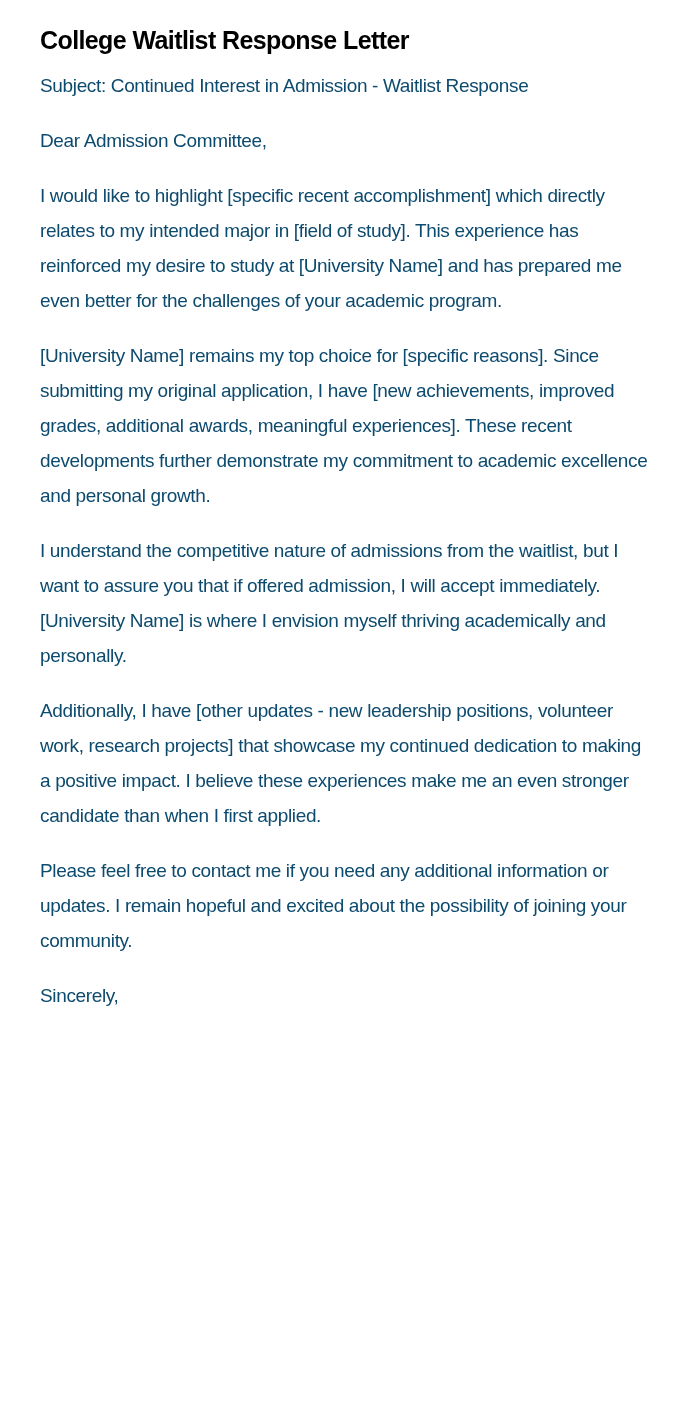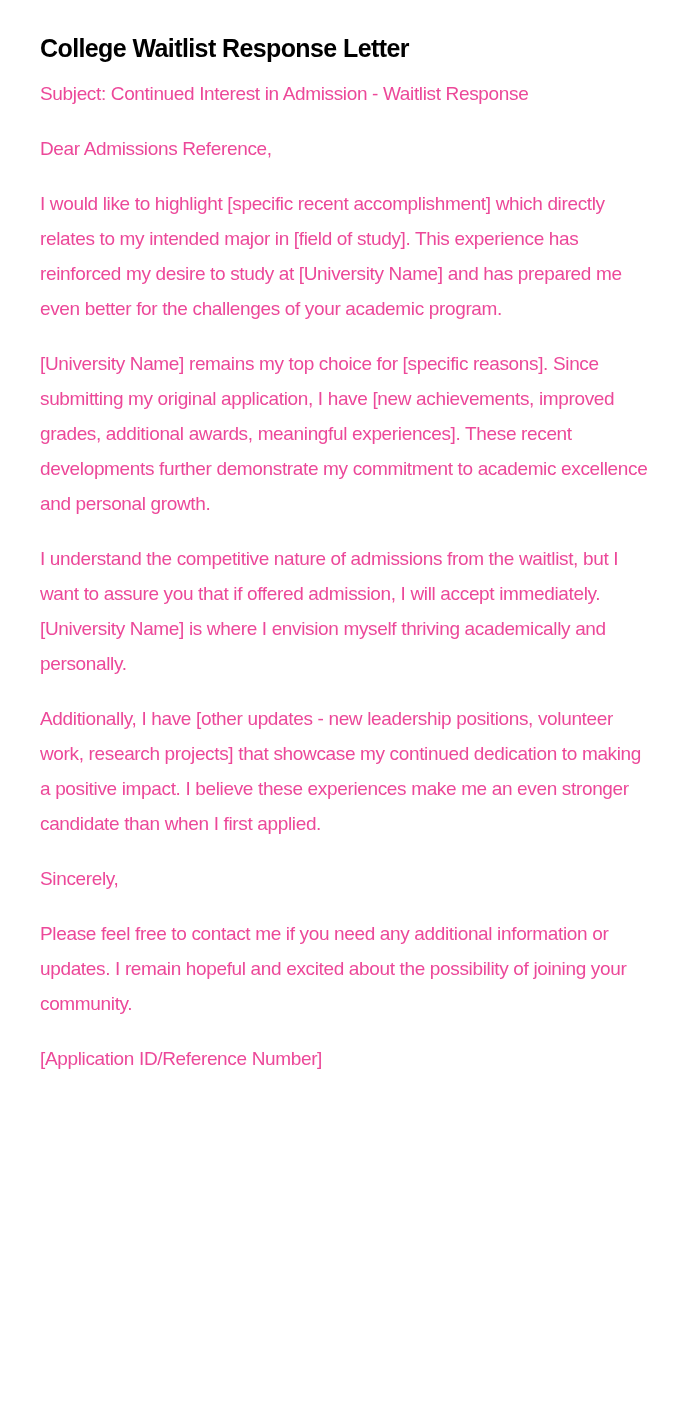--- a/index.html
+++ b/index.html
@@ -13,49 +13,47 @@
       overflow: hidden;
       position: relative;
       color: #111111;
       font-family: "Liberation Sans", sans-serif;
     }
     .doc {
       position: absolute;
       left: 40px;
       top: 22px;
       width: 610px;
-      margin-top: 8px;
     }
     .title {
       font-family: "Liberation Sans", sans-serif;
       font-weight: bold;
       font-size: 25px;
       line-height: 36px;
       margin: 0 0 10px 0;
       letter-spacing: -0.6px;
       color: #000000;
     }
     .p {
       font-size: 19px;
       line-height: 35px;
       margin: 0 0 20px 0;
       letter-spacing: -0.35px;
-      color: #ec4899;
+      color: #0c4a6e;
     }
     .p.single {
       margin-bottom: 20px;
     }
   </style>
 </head>
 <body>
 
 <div class="doc">
   <h1 class="title">College Waitlist Response Letter</h1>
   <p class="p single">Subject: Continued Interest in Admission - Waitlist Response</p>
-  <p class="p single">Dear Admissions Reference,</p>
+  <p class="p single">Dear Admission Committee,</p>
   <p class="p">I would like to highlight [specific recent accomplishment] which directly relates to my intended major in [field of study]. This experience has reinforced my desire to study at [University Name] and has prepared me even better for the challenges of your academic program.</p>
   <p class="p">[University Name] remains my top choice for [specific reasons]. Since submitting my original application, I have [new achievements, improved grades, additional awards, meaningful experiences]. These recent developments further demonstrate my commitment to academic excellence and personal growth.</p>
   <p class="p">I understand the competitive nature of admissions from the waitlist, but I want to assure you that if offered admission, I will accept immediately. [University Name] is where I envision myself thriving academically and personally.</p>
   <p class="p">Additionally, I have [other updates - new leadership positions, volunteer work, research projects] that showcase my continued dedication to making a positive impact. I believe these experiences make me an even stronger candidate than when I first applied.</p>
+  <p class="p">Please feel free to contact me if you need any additional information or updates. I remain hopeful and excited about the possibility of joining your community.</p>
   <p class="p single">Sincerely,</p>
-  <p class="p">Please feel free to contact me if you need any additional information or updates. I remain hopeful and excited about the possibility of joining your community.</p>
-  <p class="p single">[Application ID/Reference Number]</p>
 </div>
 
 </body></html>

